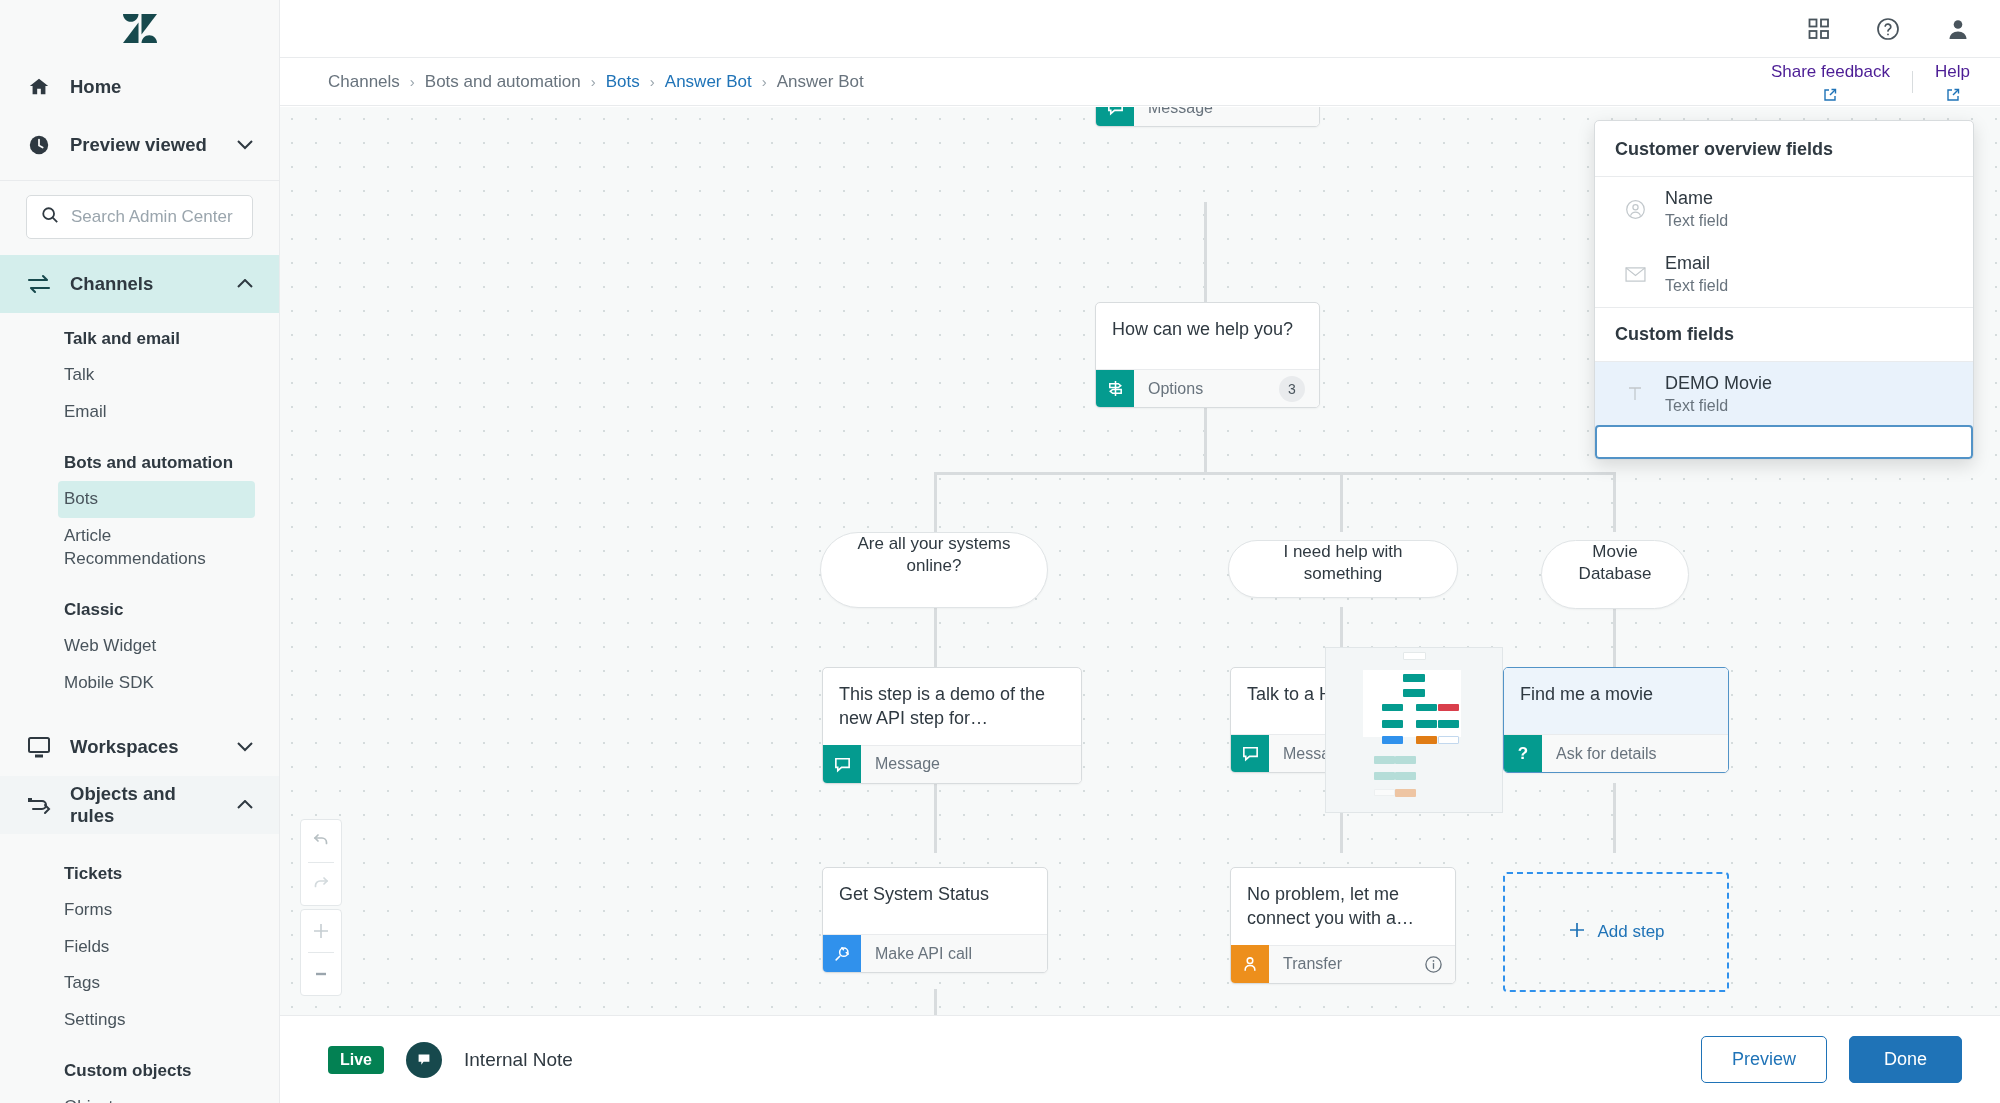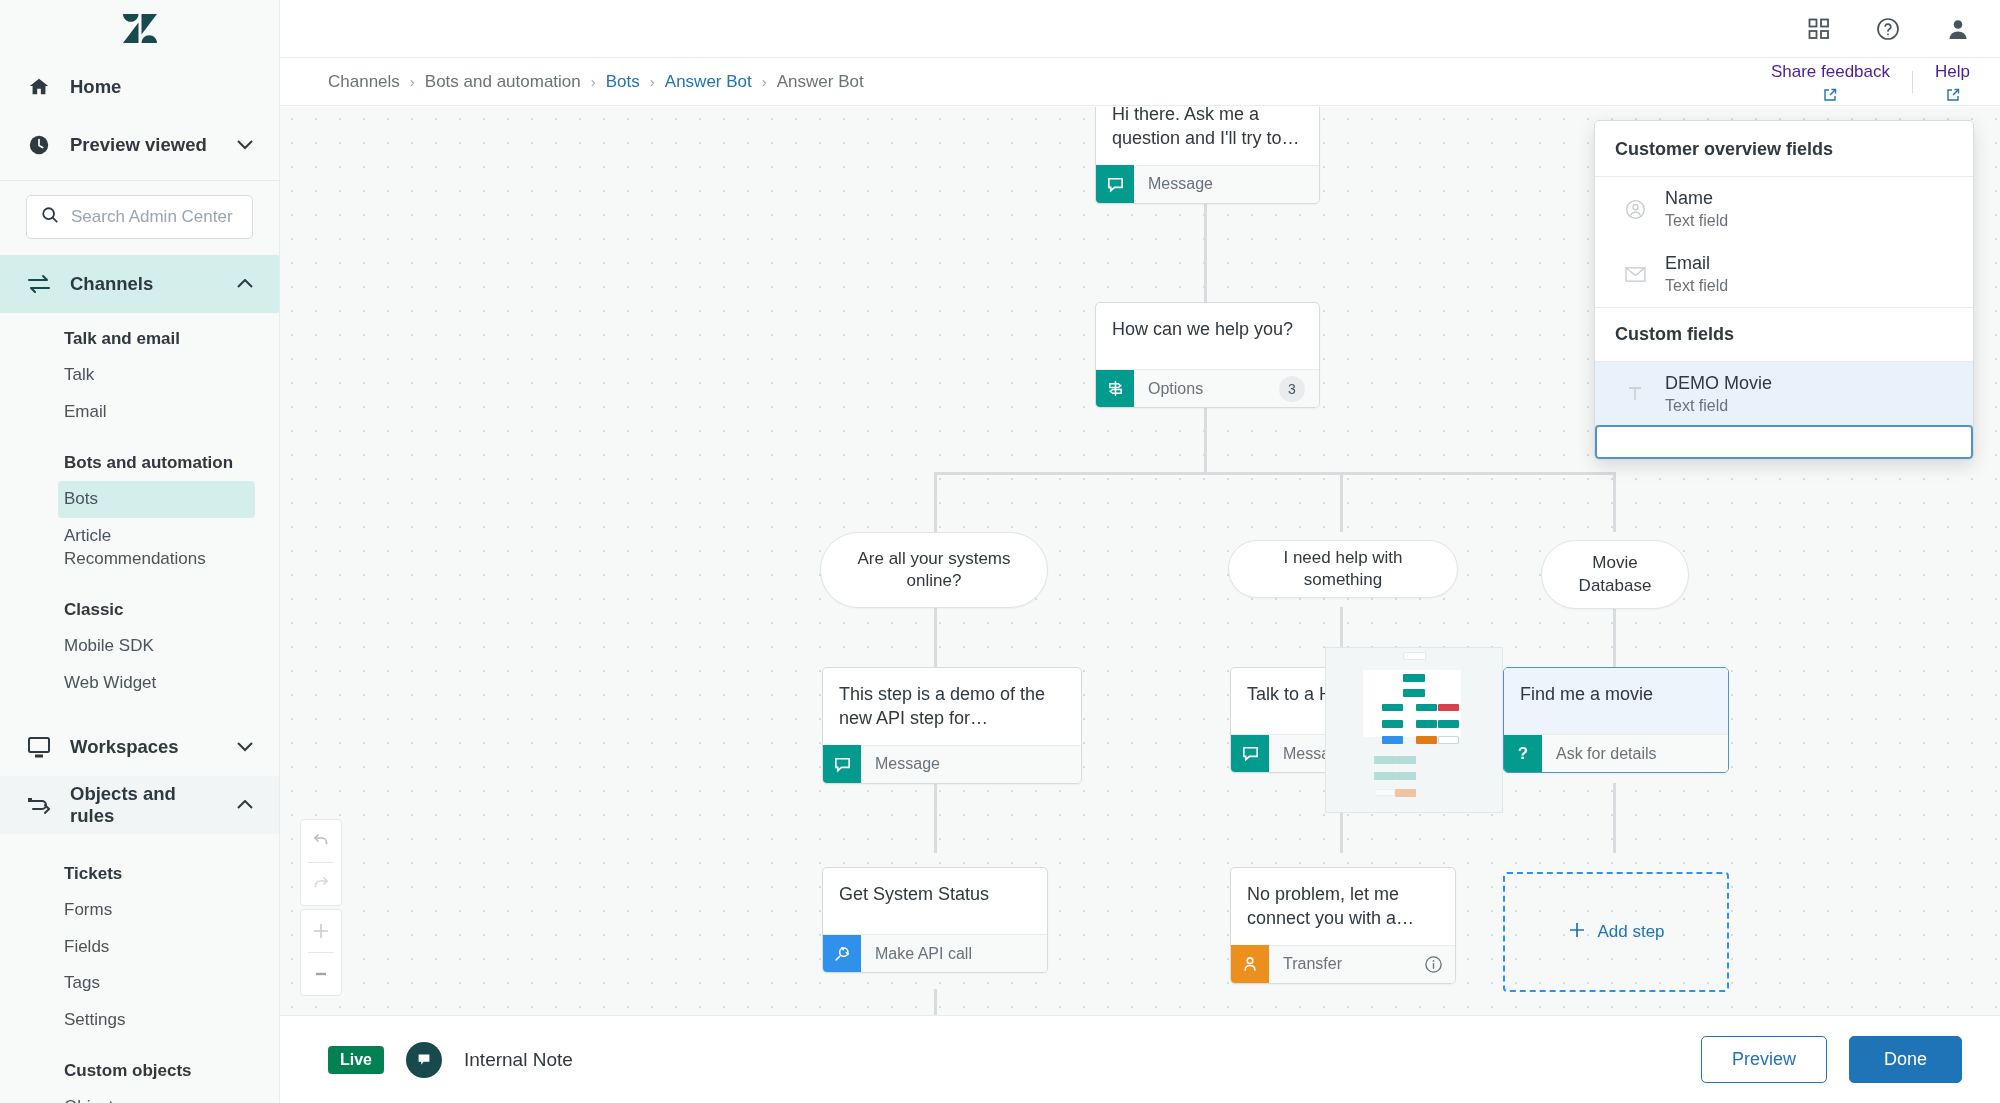--- a/index.html
+++ b/index.html
@@ -97,21 +97,21 @@
   .node .foot .count {
     width: 26px; height: 26px; border-radius: 50%; background: #e9ebed;
     color: #49545c; font-size: 14px; display: flex; align-items: center;
     justify-content: center; margin-right: 14px;
   }
   .node .foot .infoico { margin-right: 12px; display:flex; }
   .node.selected { border: 1.5px solid #5293c7; }
   .node.selected .body { background: #edf4fb; }
   .pill {
     position: absolute; background: #fff; border: 1px solid #e0e4e6;
-    border-radius: 999px; display: flex; align-items: center; justify-content: center;
+    border-radius: 999px; display: flex; align-items: flex-start; justify-content: center;
     font-size: 17px; color: #2f3941; text-align: center; line-height: 1.3; padding: 0 18px;
     box-shadow: 0 1px 2px rgba(0,0,0,.04);
   }
   .addstep {
     position: absolute; border: 2px dashed #3091ec; border-radius: 4px;
     display: flex; align-items: center; justify-content: center; gap: 10px;
     color: #1f73b7; font-size: 17px; background: transparent;
   }
 
   
@@ -257,22 +257,22 @@
     </div>
 
     <div class="sub-group">
       <div class="sub-head">Bots and automation</div>
       <div class="sub-item sel">Bots</div>
       <div class="sub-item" style="padding-right:120px">Article Recommendations</div>
     </div>
 
     <div class="sub-group">
       <div class="sub-head">Classic</div>
+      <div class="sub-item">Web Widget</div>
       <div class="sub-item">Mobile SDK</div>
-      <div class="sub-item">Web Widget</div>
     </div>
 
     <div class="nav-row" style="margin-top:10px">
       <span class="ico">
         <svg width="24" height="22" viewBox="0 0 24 22" fill="none" stroke="#2f3941" stroke-width="2">
             <rect x="2" y="2" width="20" height="14" rx="1.5"></rect>
             <path d="M8 20h8" stroke-width="3"></path>
           </svg>
       </span>
       <span class="lbl">Workspaces</span>
@@ -383,21 +383,20 @@
       <div class="edge" style="left:1333px; top:365px; width:3px; height:60px;"></div>
       <div class="edge" style="left:654px; top:500px; width:3px; height:60px;"></div>
       <div class="edge" style="left:1060px; top:500px; width:3px; height:60px;"></div>
       <div class="edge" style="left:1333px; top:500px; width:3px; height:60px;"></div>
       <div class="edge" style="left:654px; top:676px; width:3px; height:70px;"></div>
       <div class="edge" style="left:1060px; top:676px; width:3px; height:70px;"></div>
       <div class="edge" style="left:1333px; top:676px; width:3px; height:70px;"></div>
       <div class="edge" style="left:654px; top:882px; width:3px; height:34px;"></div>
 
       <div class="node" style="left:815px; top:-20px; width:225px;">
-        <div class="body" style="min-height:66px">Hi there. Ask me a question and I'll try to…</div>
         <div class="foot">
           <span class="badge" style="background:#049b8f">
             <svg width="19" height="19" viewBox="0 0 20 20" fill="none" stroke="#fff" stroke-width="1.7">
                 <path d="M3 4h14v9H9l-4 3.5V13H3z"></path>
               </svg>
           </span>
           <span class="ftxt">Message</span>
         </div>
       </div>
 

